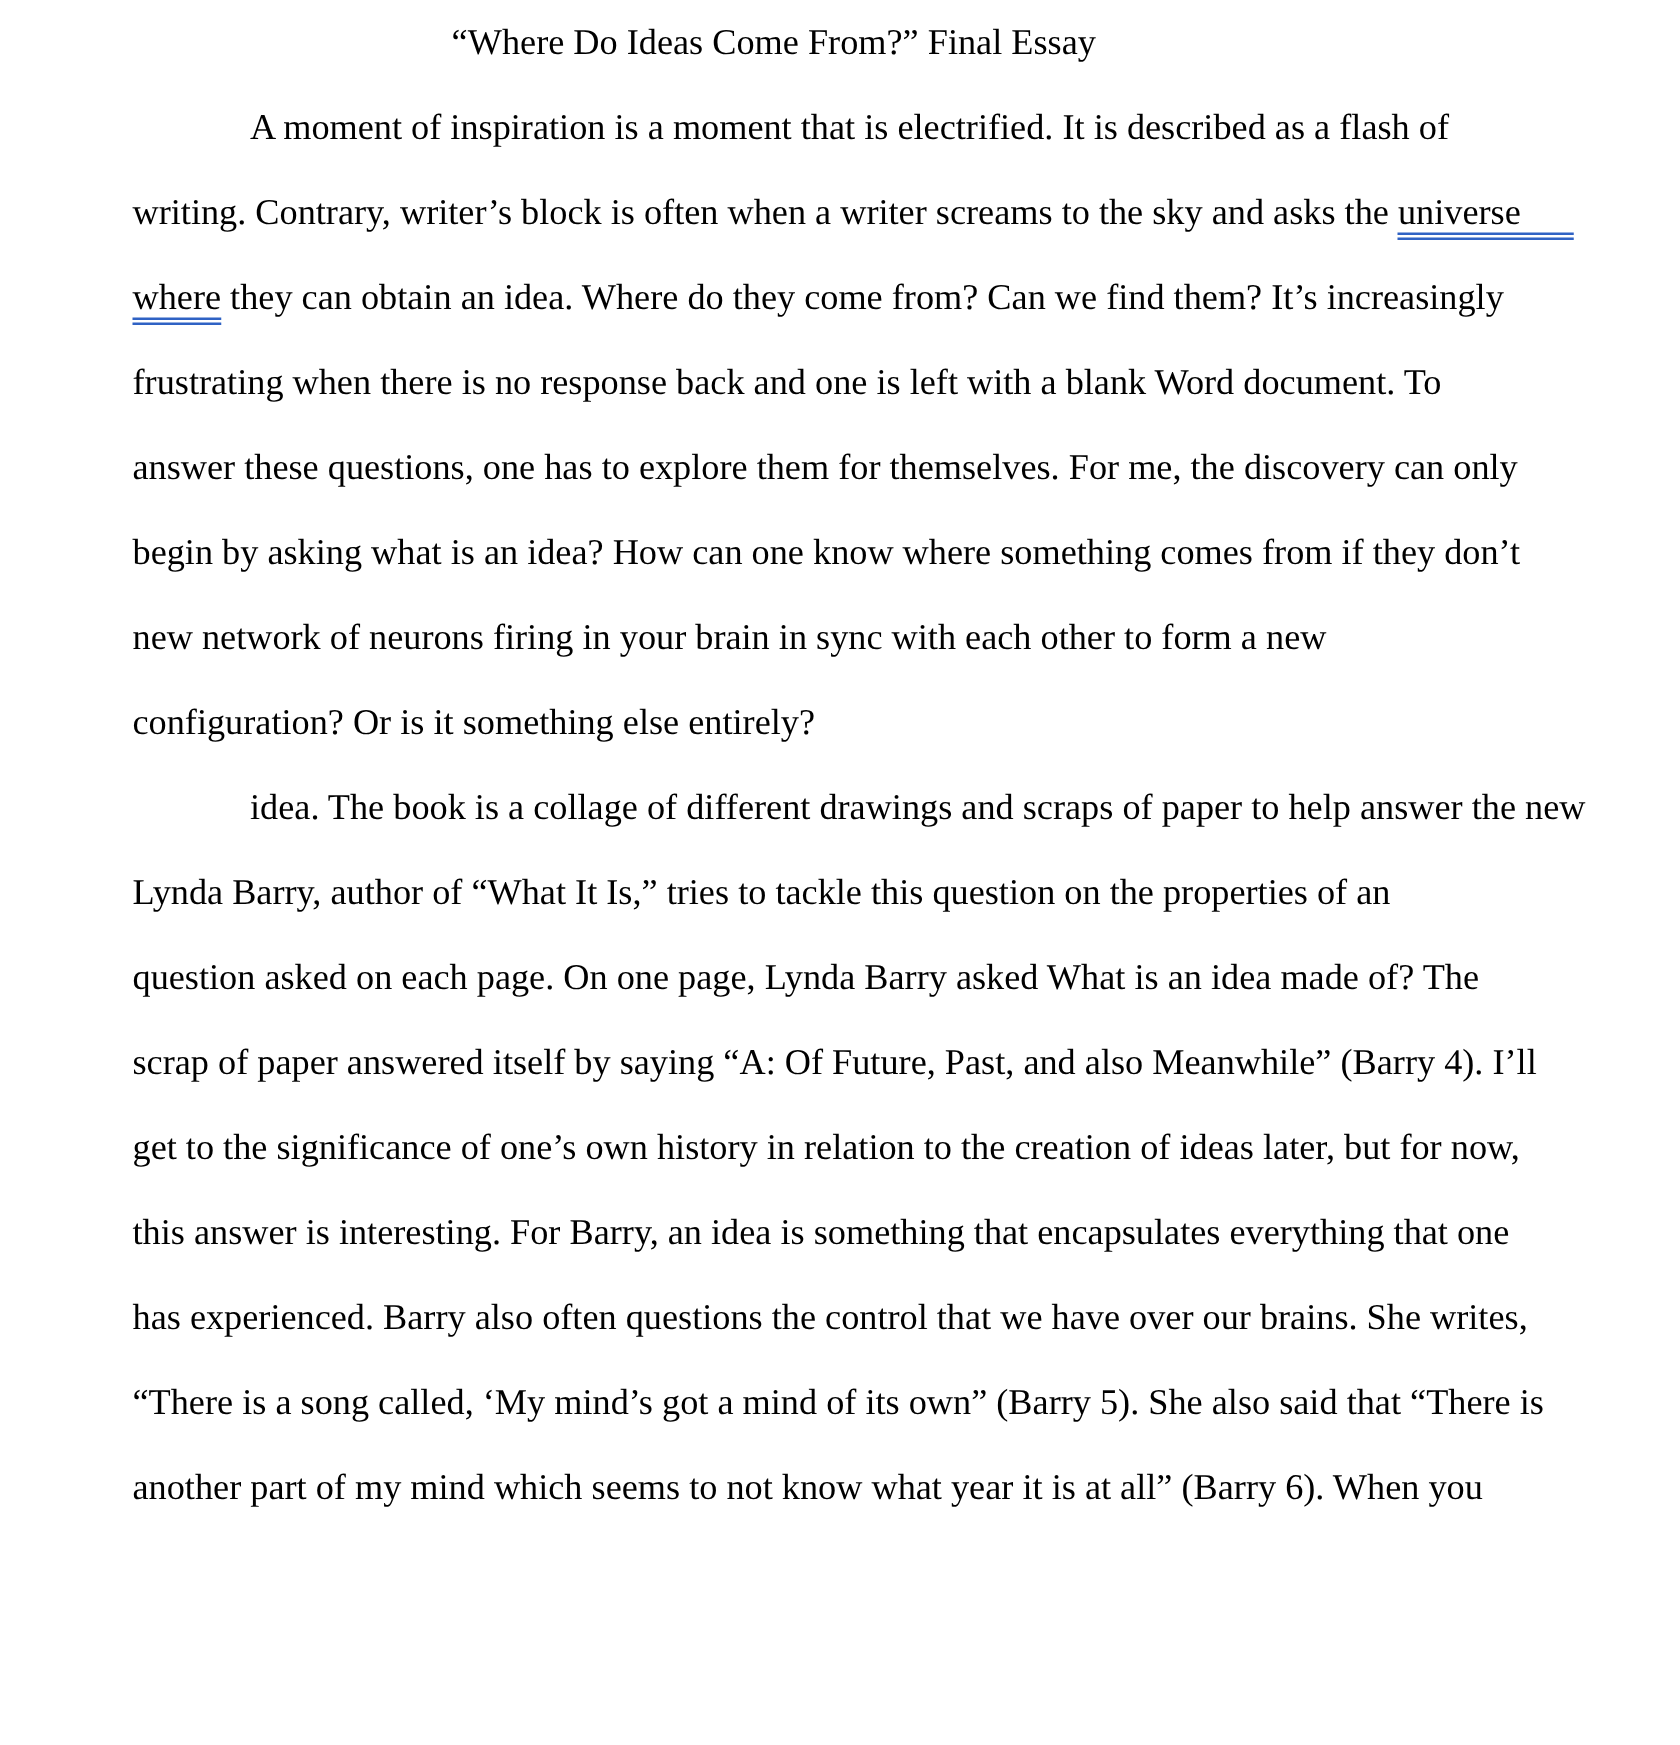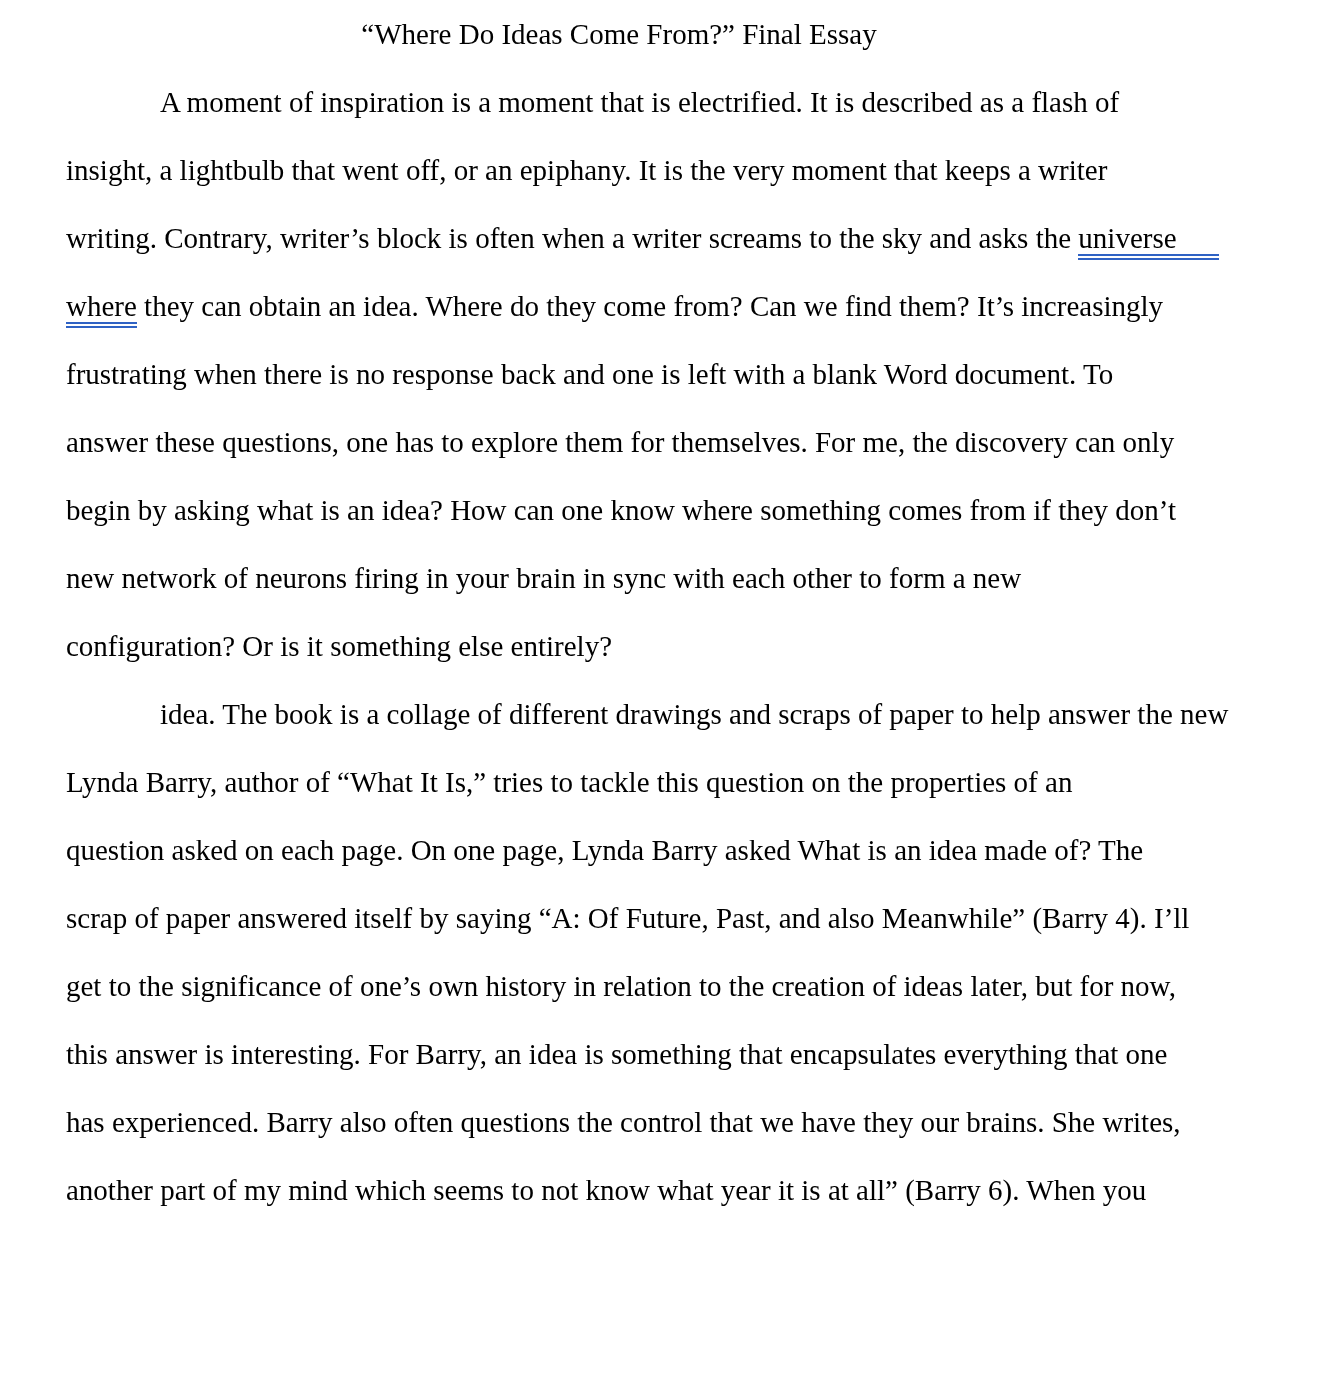--- a/index.html
+++ b/index.html
@@ -18,20 +18,21 @@
     background: #ffffff;
     font-size: 29px;
     line-height: 68px;
   }
   .doc-title {
     text-align: center;
     white-space: nowrap;
   }
   .line {
     white-space: nowrap;
+    margin-left: 40px;
   }
   .paragraph .line:first-child {
     text-indent: 94px;
   }
   
   .g-out {
     padding-bottom: 4px;
     border-bottom: 2px solid var(--grammar-color, #2f62c4);
   }
   .g-in {
@@ -42,33 +43,33 @@
   }
 </style>
 </head>
 <body>
 
 <div class="page">
   <div class="doc-title">“Where Do Ideas Come From?” Final Essay</div>
   <div id="paragraphs">
       <div class="paragraph">
         <div class="line"><span>A moment of inspiration is a moment that is electrified. It is described as a flash of</span></div>
-        <div class="line"><span>insight, a lightbulb that went off, or an epiphany. It is the very moment that keeps a writer</span></div>
         <div class="line"><span>writing. Contrary, writer’s block is often when a writer screams to the sky and asks the </span><span class="g-out ext"><span class="g-in">universe</span></span></div>
         <div class="line"><span class="g-out"><span class="g-in">where</span></span><span> they can obtain an idea. Where do they come from? Can we find them? It’s increasingly</span></div>
         <div class="line"><span>frustrating when there is no response back and one is left with a blank Word document. To</span></div>
         <div class="line"><span>answer these questions, one has to explore them for themselves. For me, the discovery can only</span></div>
         <div class="line"><span>begin by asking what is an idea? How can one know where something comes from if they don’t</span></div>
         <div class="line"><span>new network of neurons firing in your brain in sync with each other to form a new</span></div>
         <div class="line"><span>configuration? Or is it something else entirely?</span></div>
       </div>
       <div class="paragraph">
         <div class="line"><span>idea. The book is a collage of different drawings and scraps of paper to help answer the new</span></div>
         <div class="line"><span>Lynda Barry, author of “What It Is,” tries to tackle this question on the properties of an</span></div>
         <div class="line"><span>question asked on each page. On one page, Lynda Barry asked What is an idea made of? The</span></div>
         <div class="line"><span>scrap of paper answered itself by saying “A: Of Future, Past, and also Meanwhile” (Barry 4). I’ll</span></div>
         <div class="line"><span>get to the significance of one’s own history in relation to the creation of ideas later, but for now,</span></div>
         <div class="line"><span>this answer is interesting. For Barry, an idea is something that encapsulates everything that one</span></div>
-        <div class="line"><span>has experienced. Barry also often questions the control that we have they our brains. She writes,</span></div>
+        <div class="line"><span>has experienced. Barry also often questions the control that we have over our brains. She writes,</span></div>
+        <div class="line"><span>“There is a song called, ‘My mind’s got a mind of its own” (Barry 5). She also said that “There is</span></div>
         <div class="line"><span>another part of my mind which seems to not know what year it is at all” (Barry 6). When you</span></div>
       </div>
     </div>
 </div>
 
 </body></html>

